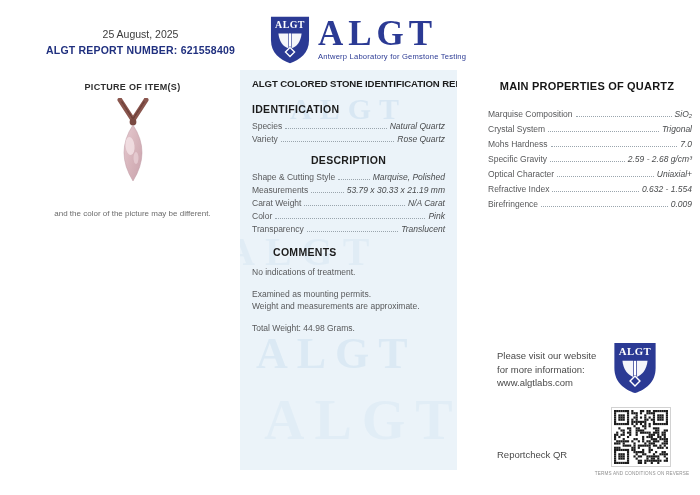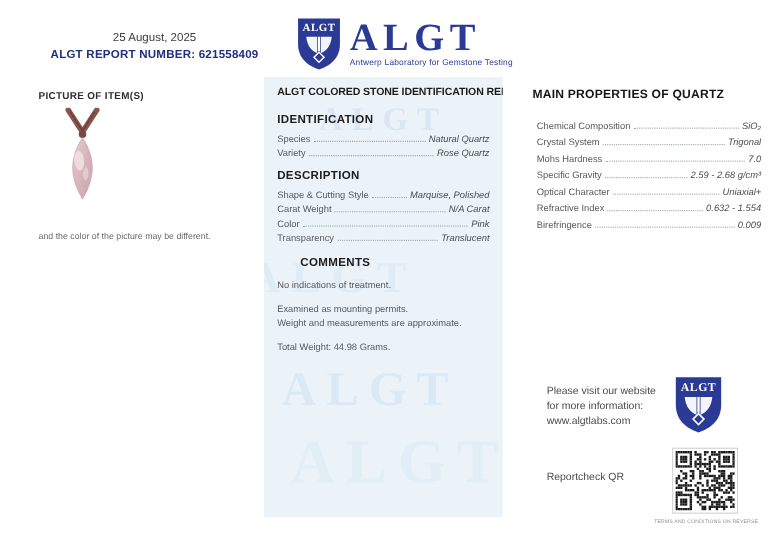--- a/index.html
+++ b/index.html
@@ -11,56 +11,56 @@
   #hdr-left { position:absolute; left:38px; top:28px; width:205px; text-align:center; }
   .date { font-size:10.5px; color:#3c3c3c; margin-bottom:4px; }
   .repnum { font-size:10.5px; font-weight:bold; color:#20307f; letter-spacing:.2px; }
 
   #logo { position:absolute; left:269px; top:16px; display:flex; align-items:flex-start; }
   .logo-text { margin-left:7px; }
   .logo-big { font-family:"Liberation Serif", serif; font-weight:bold; font-size:35px; line-height:36px; letter-spacing:5px; color:#2b3a94; }
   .logo-sub { font-size:7.6px; color:#2b3a94; letter-spacing:.2px; margin-top:0px; }
 
   
-  #left-col { position:absolute; left:35px; top:82px; width:195px; }
+  #left-col { position:absolute; left:35px; top:82px; width:195px; text-align:center; }
   .pic-title { font-size:9px; font-weight:bold; color:#2e2e2e; letter-spacing:.3px; }
   .pendant-wrap { margin-top:6px; }
   .disclaimer { margin-top:6px; font-size:8px; color:#6b6b6b; line-height:11px; }
 
   
   #mid-panel { position:absolute; left:240px; top:70px; width:217px; height:400px; background:#ebf3f9; overflow:hidden; padding:0 12px; }
   .wm { position:absolute; font-family:"Liberation Serif", serif; font-weight:bold; pointer-events:none; }
   .wm1 { top:22px; left:0; right:0; text-align:center; font-size:30px; letter-spacing:8px; color:#c7dcee; opacity:.5; }
   .wm2 { top:158px; left:-14px; font-size:40px; letter-spacing:10px; color:#cde0ef; opacity:.35; }
   .wm3 { top:258px; left:16px; font-size:44px; letter-spacing:9px; color:#cfe2f0; opacity:.55; }
   .wm4 { top:318px; left:24px; font-size:56px; letter-spacing:10px; color:#d4e5f2; opacity:.4; }
   .rep-title { position:relative; margin-top:8px; font-size:9.6px; font-weight:bold; color:#1c1c1c; white-space:nowrap; letter-spacing:-0.1px; }
   .sec-head { position:relative; font-size:10.5px; font-weight:bold; color:#1c1c1c; letter-spacing:.3px; }
   .sh-ident { margin-top:14px; }
-  .sh-desc { margin-top:10px; }
+  .sh-desc { margin-top:10px;text-align:center; }
   .sh-comm { margin-top:12px;margin-left:21px; }
   .row { position:relative; display:flex; align-items:flex-end; height:13px; font-size:8.5px; color:#58595b; }
   .rows-block { margin-top:3px; }
   .row .lbl { white-space:nowrap; }
   .row .dots { flex:1; border-bottom:1px dotted #9aa5ad; margin:0 3px 2px 3px; }
   .row .val { white-space:nowrap; color:#4a4c4e;font-style:italic; }
   .comm-line { position:relative; font-size:8.5px; color:#58595b; line-height:12px; }
   .cl0 { margin-top:8px; }
   .cl1 { margin-top:10px; }
   .cl3 { margin-top:10px; }
 
   
-  #props-title { position:absolute; left:484px; top:80px; width:206px; font-size:11px; font-weight:bold; color:#161616; letter-spacing:.2px; }
+  #props-title { position:absolute; left:484px; top:80px; width:206px; text-align:center; font-size:11px; font-weight:bold; color:#161616; letter-spacing:.2px; }
   #props-rows { position:absolute; left:488px; top:104px; width:204px; }
   #props-rows .row { height:15px; }
 
   
   #web-text { position:absolute; left:497px; top:349px; font-size:9.5px; color:#4a4a4a; line-height:13.5px; }
   #footer-shield { position:absolute; left:612px; top:342px; }
-  #reportcheck { position:absolute; left:497px; top:428px; font-size:9.5px; color:#4a4a4a; }
+  #reportcheck { position:absolute; left:497px; top:449px; font-size:9.5px; color:#4a4a4a; }
   #qr-box { position:absolute; left:611px; top:407px; width:60px; height:60px; background:#fff; border:1px solid #d2d2d2; padding:2px; }
   #qr-caption { position:absolute; left:594px; top:471px; width:96px; text-align:center; font-size:4.6px; color:#8f8f8f; letter-spacing:.2px; }
 
   .shield-svg, .pendant-svg, .qr-svg { display:block; }
 </style>
 </head>
 <body>
 
 <div id="page">
 
@@ -137,20 +137,25 @@
     </div>
 
     <div class="sec-head sh-desc">DESCRIPTION</div>
     <div class="rows-block">
       <div class="row">
         <span class="lbl">Shape &amp; Cutting Style</span>
         <span class="dots"></span>
         <span class="val">Marquise, Polished</span>
       </div>
       <div class="row">
+        <span class="lbl">Measurements</span>
+        <span class="dots"></span>
+        <span class="val">53.79 x 30.33 x 21.19 mm</span>
+      </div>
+      <div class="row">
         <span class="lbl">Carat Weight</span>
         <span class="dots"></span>
         <span class="val">N/A Carat</span>
       </div>
       <div class="row">
         <span class="lbl">Color</span>
         <span class="dots"></span>
         <span class="val">Pink</span>
       </div>
       <div class="row">
@@ -163,21 +168,21 @@
     <div class="sec-head sh-comm">COMMENTS</div>
     <div class="comm-line cl0">No indications of treatment.</div>
     <div class="comm-line cl1">Examined as mounting permits.</div>
     <div class="comm-line">Weight and measurements are approximate.</div>
     <div class="comm-line cl3">Total Weight: 44.98 Grams.</div>
   </div>
 
   <div id="props-title">MAIN PROPERTIES OF QUARTZ</div>
   <div id="props-rows">
     <div class="row">
-      <span class="lbl">Chemical Composition</span>
+      <span class="lbl">Marquise Composition</span>
       <span class="dots"></span>
       <span class="val">SiO₂</span>
     </div>
     <div class="row">
       <span class="lbl">Crystal System</span>
       <span class="dots"></span>
       <span class="val">Trigonal</span>
     </div>
     <div class="row">
       <span class="lbl">Mohs Hardness</span>

